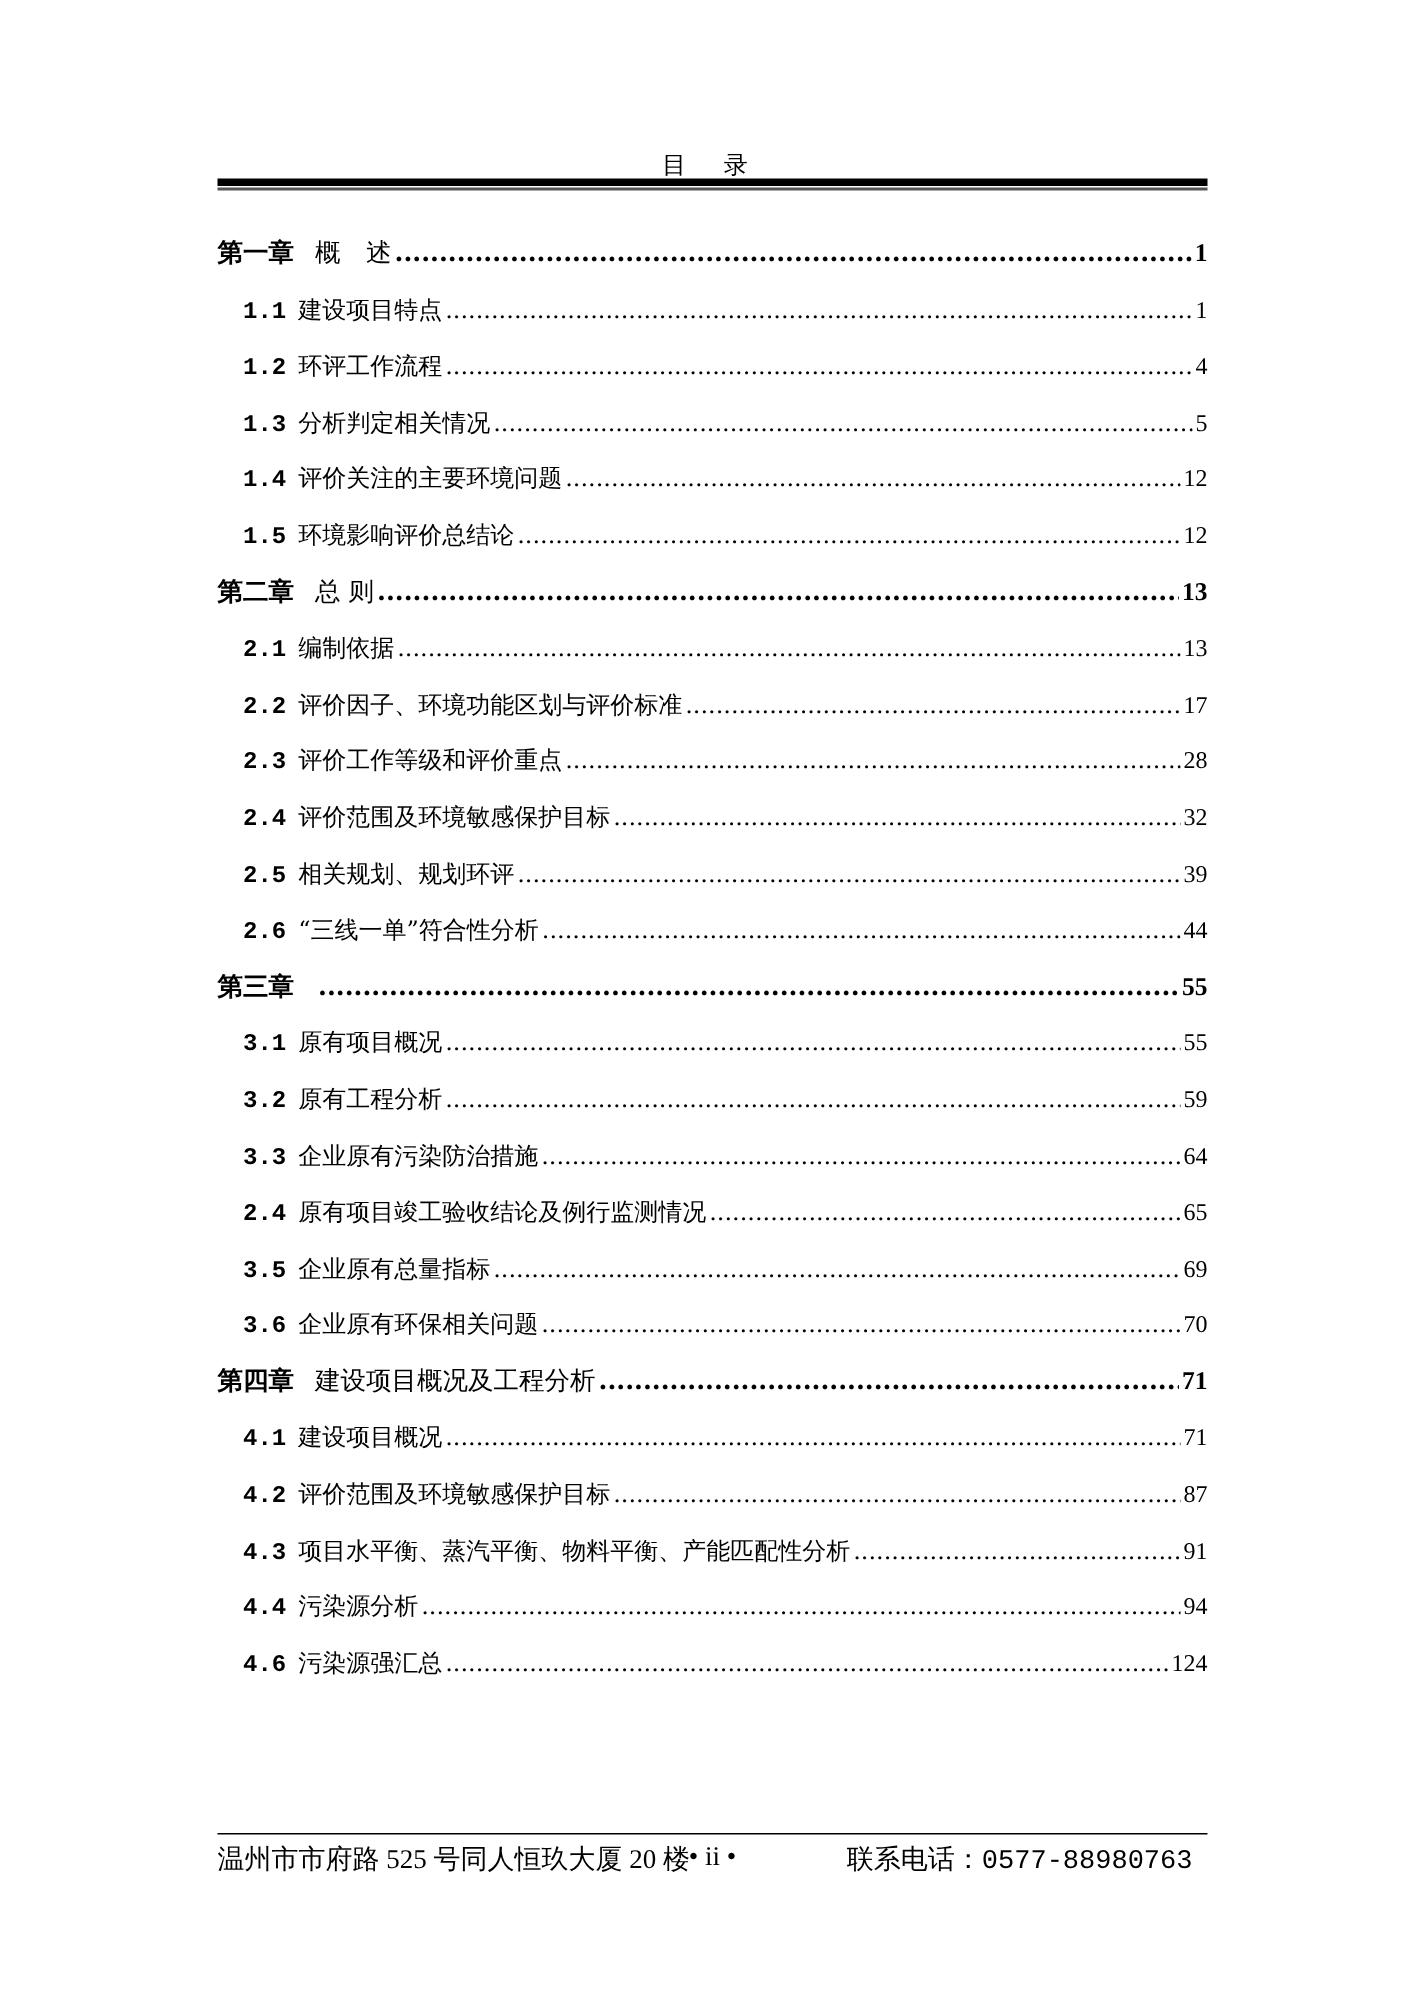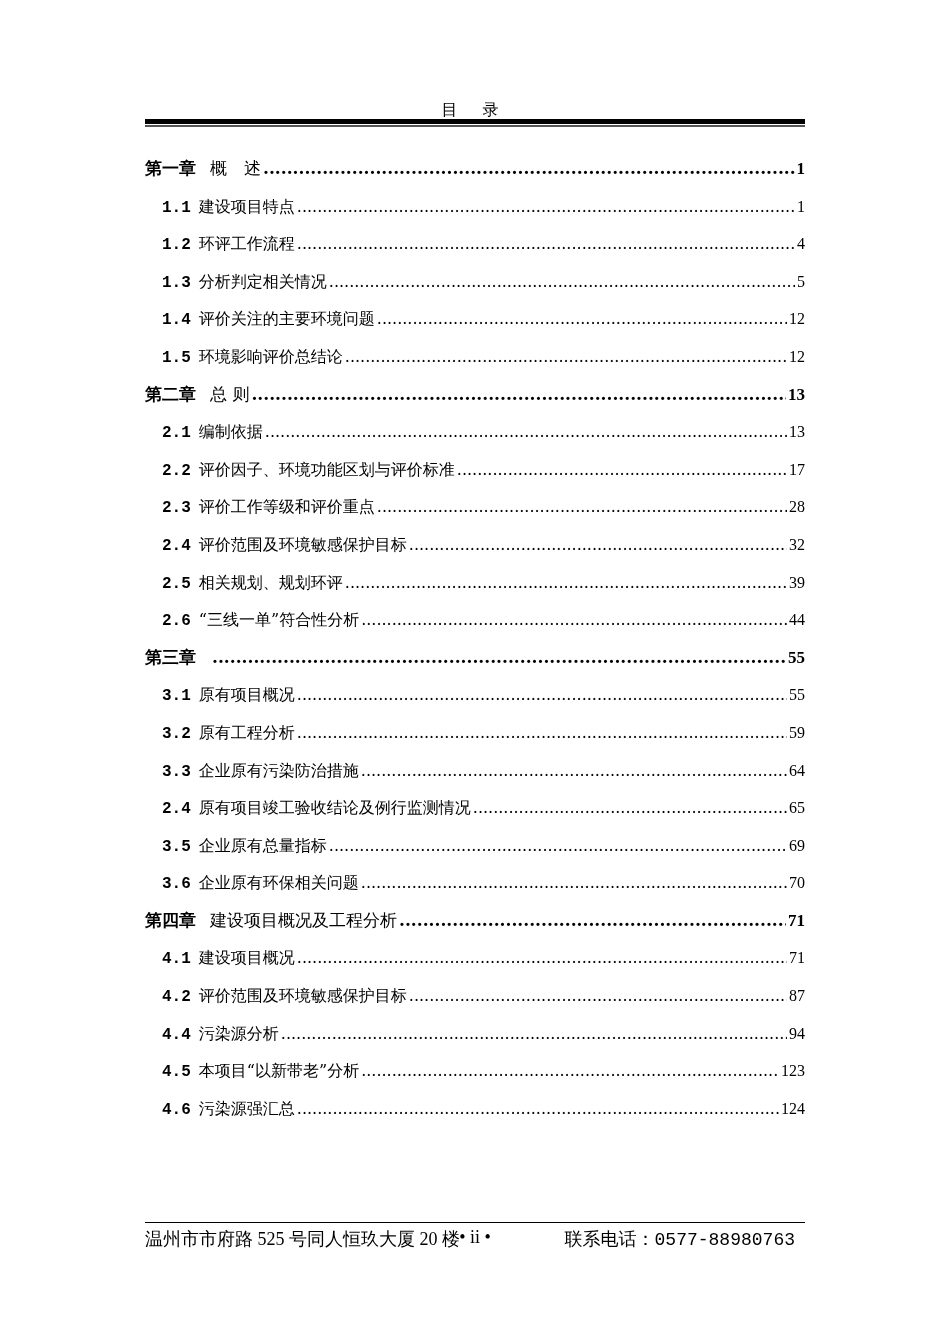--- a/index.html
+++ b/index.html
@@ -171,30 +171,30 @@
     <span class="leader"></span>
     <span class="page">71</span>
   </div>
   <div class="toc-row section">
     <span class="num">4.2</span>
     <span class="title">评价范围及环境敏感保护目标</span>
     <span class="leader"></span>
     <span class="page">87</span>
   </div>
   <div class="toc-row section">
+    <span class="num">4.3</span>
+    <span class="title">项目水平衡、蒸汽平衡、物料平衡、产能匹配性分析</span>
+    <span class="leader"></span>
+    <span class="page">91</span>
+  </div>
+  <div class="toc-row section">
     <span class="num">4.4</span>
     <span class="title">污染源分析</span>
     <span class="leader"></span>
     <span class="page">94</span>
-  </div>
-  <div class="toc-row section">
-    <span class="num">4.5</span>
-    <span class="title">本项目“以新带老”分析</span>
-    <span class="leader"></span>
-    <span class="page">123</span>
   </div>
   <div class="toc-row section">
     <span class="num">4.6</span>
     <span class="title">污染源强汇总</span>
     <span class="leader"></span>
     <span class="page">124</span>
   </div>
 </div>
 
 <div class="footer-rule"></div>

